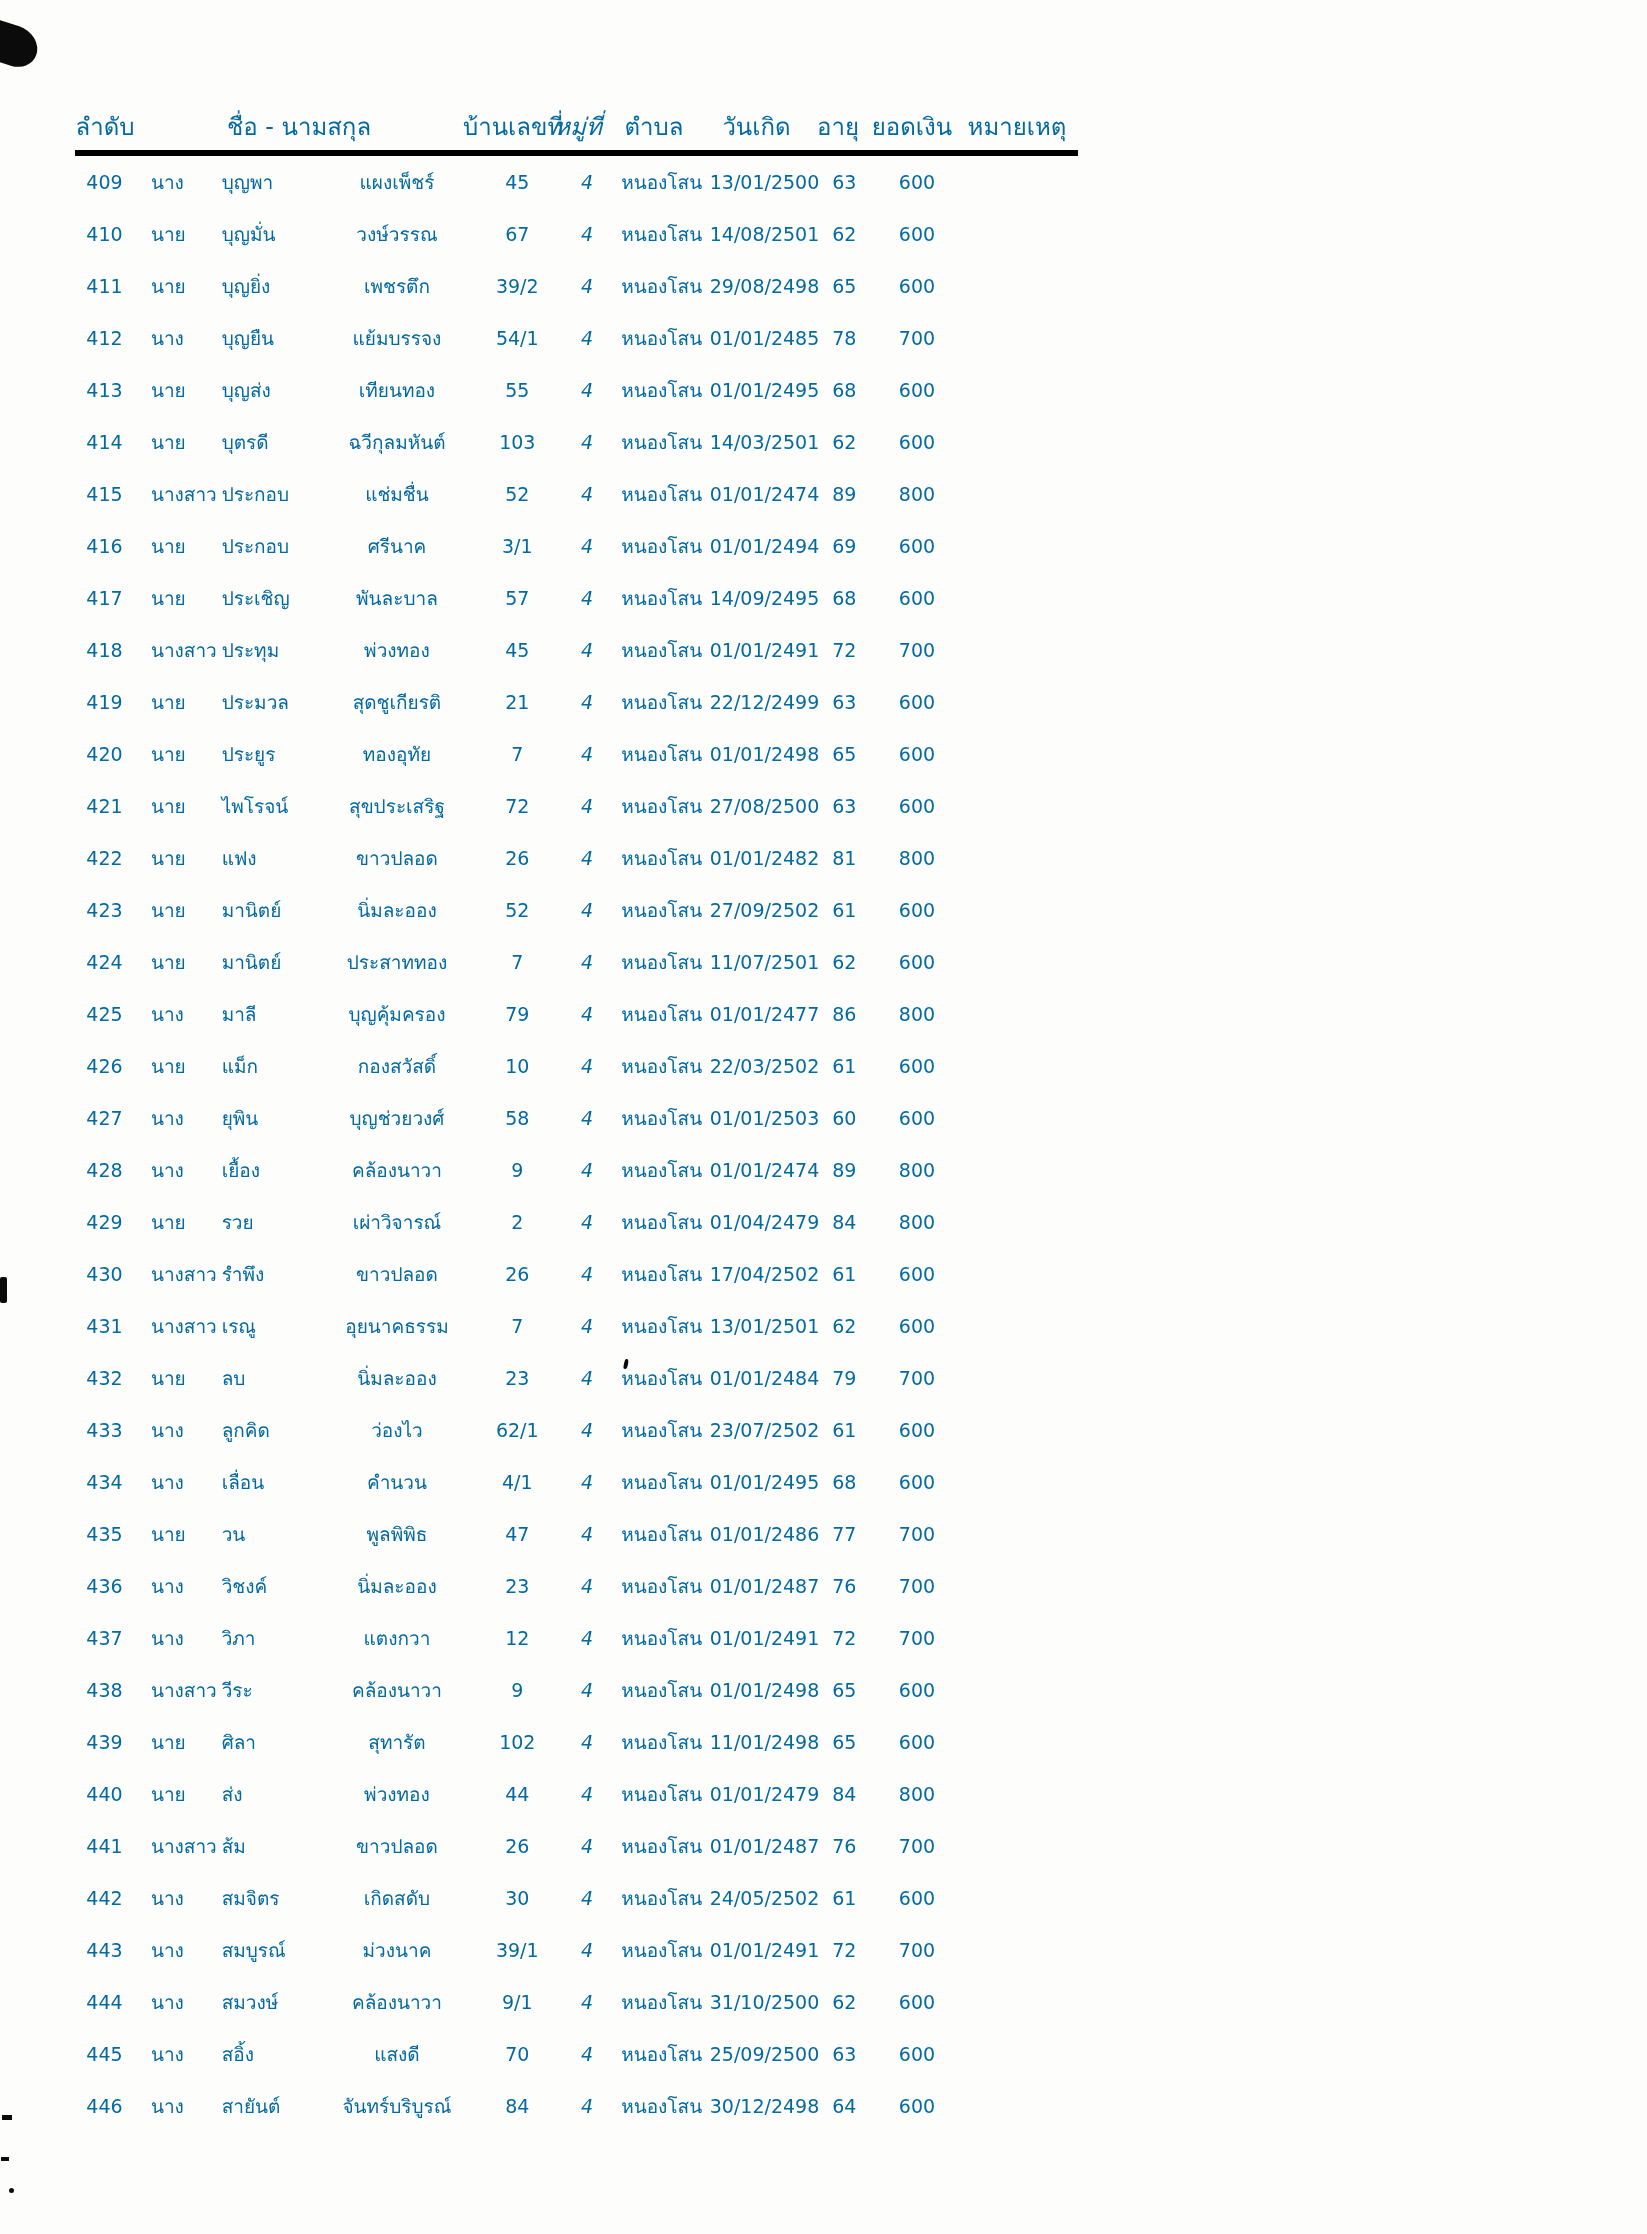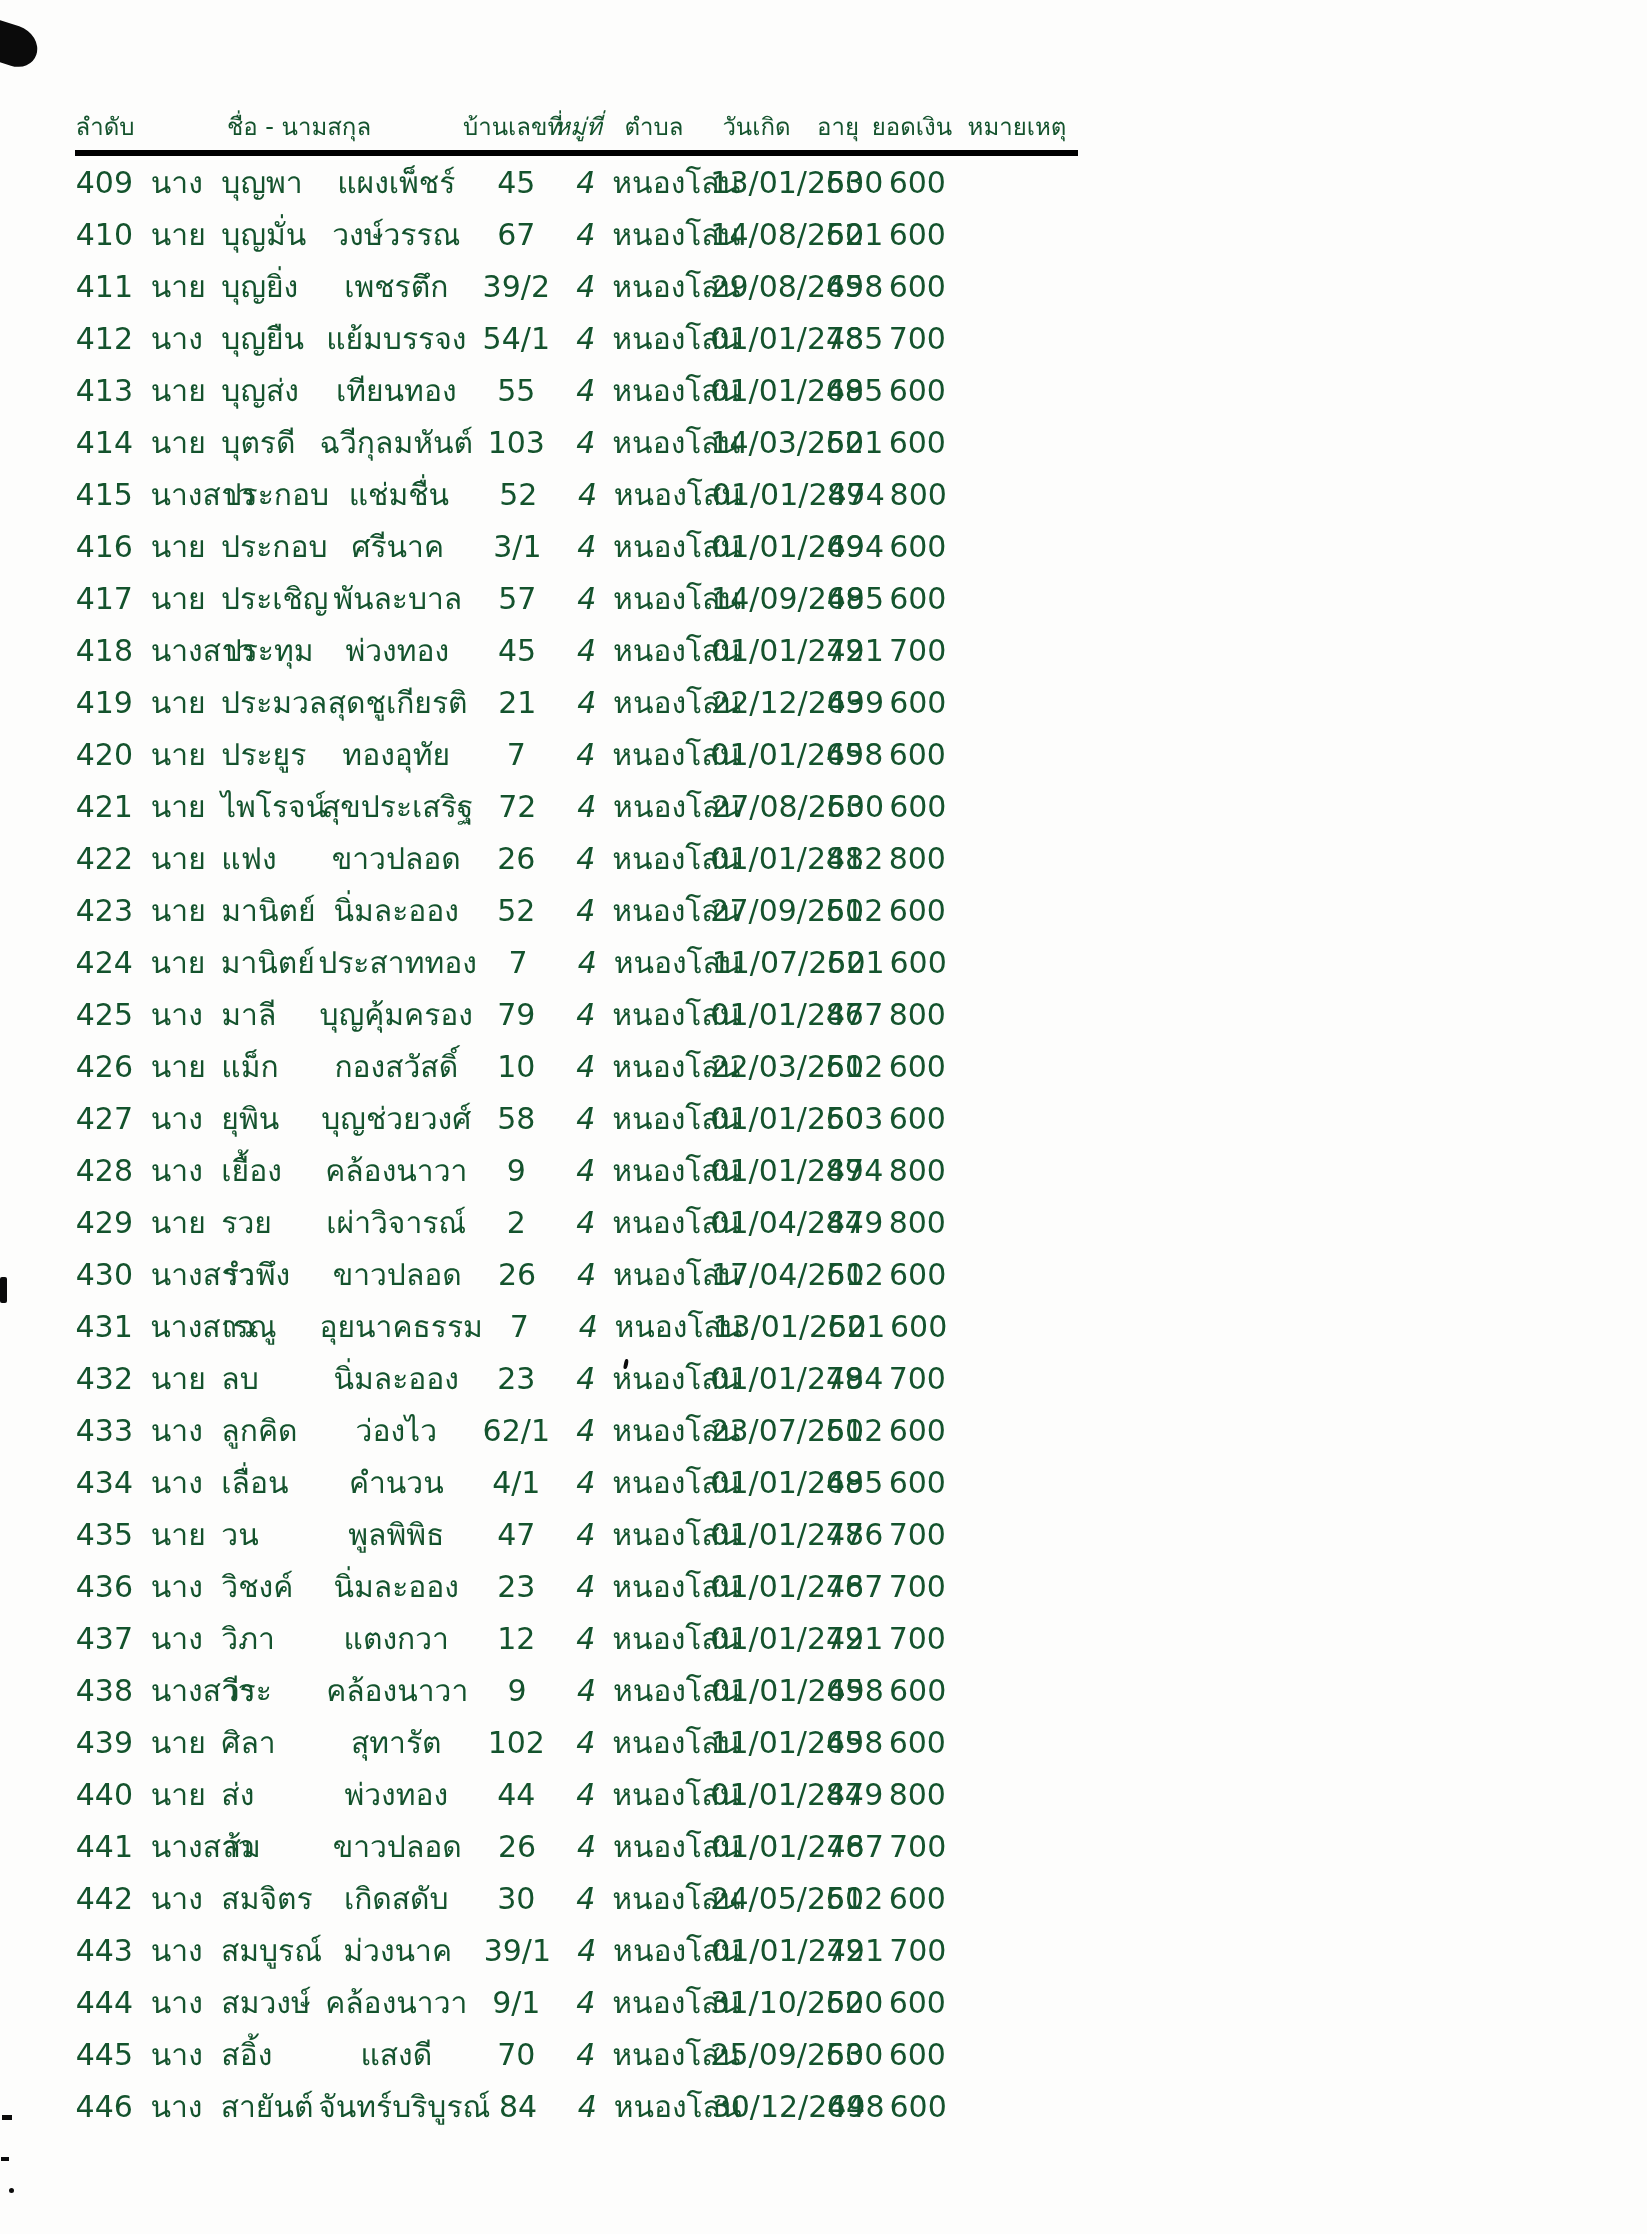--- a/index.html
+++ b/index.html
@@ -2,21 +2,21 @@
 <html><head>
 <meta charset="utf-8">
 <style>
   html, body { margin: 0; padding: 0; background: #e8e8e8; }
   .page {
     position: relative;
     width: 1648px;
     height: 2235px;
     background: #fdfdfc;
     font-family: "DejaVu Sans", "Liberation Sans", sans-serif;
-    color: #14532d;
+    color: #0369a1;
     overflow: hidden;
   }
   .table-area {
     position: absolute;
     left: 75px;
     top: 100px;
     width: 1003px;
   }
   .hdr-row {
     display: flex;
@@ -25,21 +25,21 @@
     font-size: 24px;
     border-bottom: 6px solid #000;
     padding-bottom: 4px;
   }
   .hdr-cell { text-align: center; white-space: nowrap; }
   .rows {}
   .trow {
     display: flex;
     align-items: center;
     height: 52px;
-    font-size: 30px;
+    font-size: 19px;
     white-space: nowrap;
   }
   
   .c-no     { width: 60px;  text-align: center; }
   .c-title  { width: 72px;  text-align: left; margin-left: 17px; }
   .c-first  { width: 100px; text-align: left; font-family: Liberation Serif, serif; }
   .c-last   { width: 157px; text-align: center; }
   .c-house  { width: 88px;  text-align: center; }
   .c-moo    { width: 54px;  text-align: center; font-style: italic; }
   .c-tambon { width: 98px;  text-align: center; }

